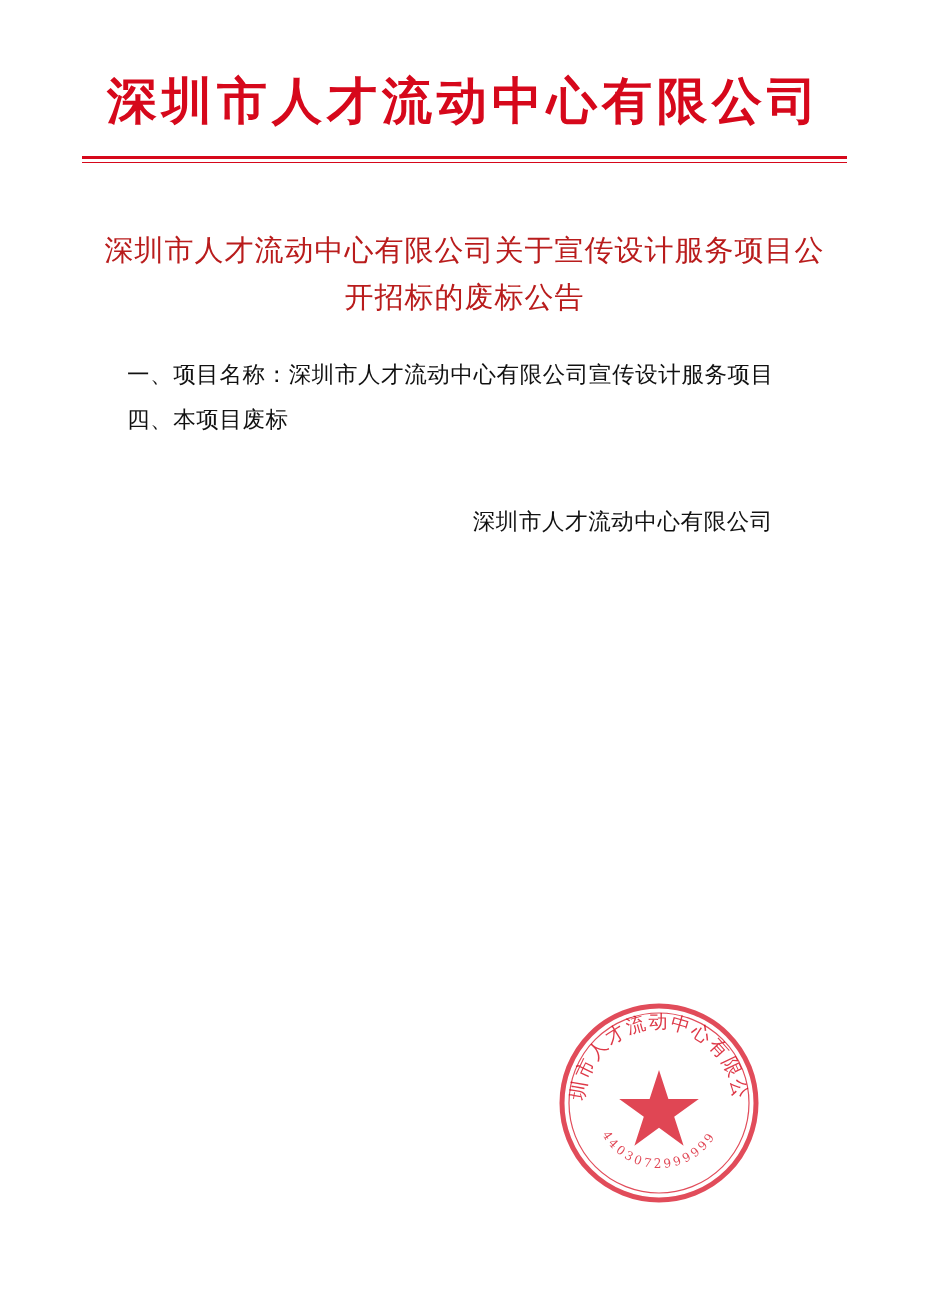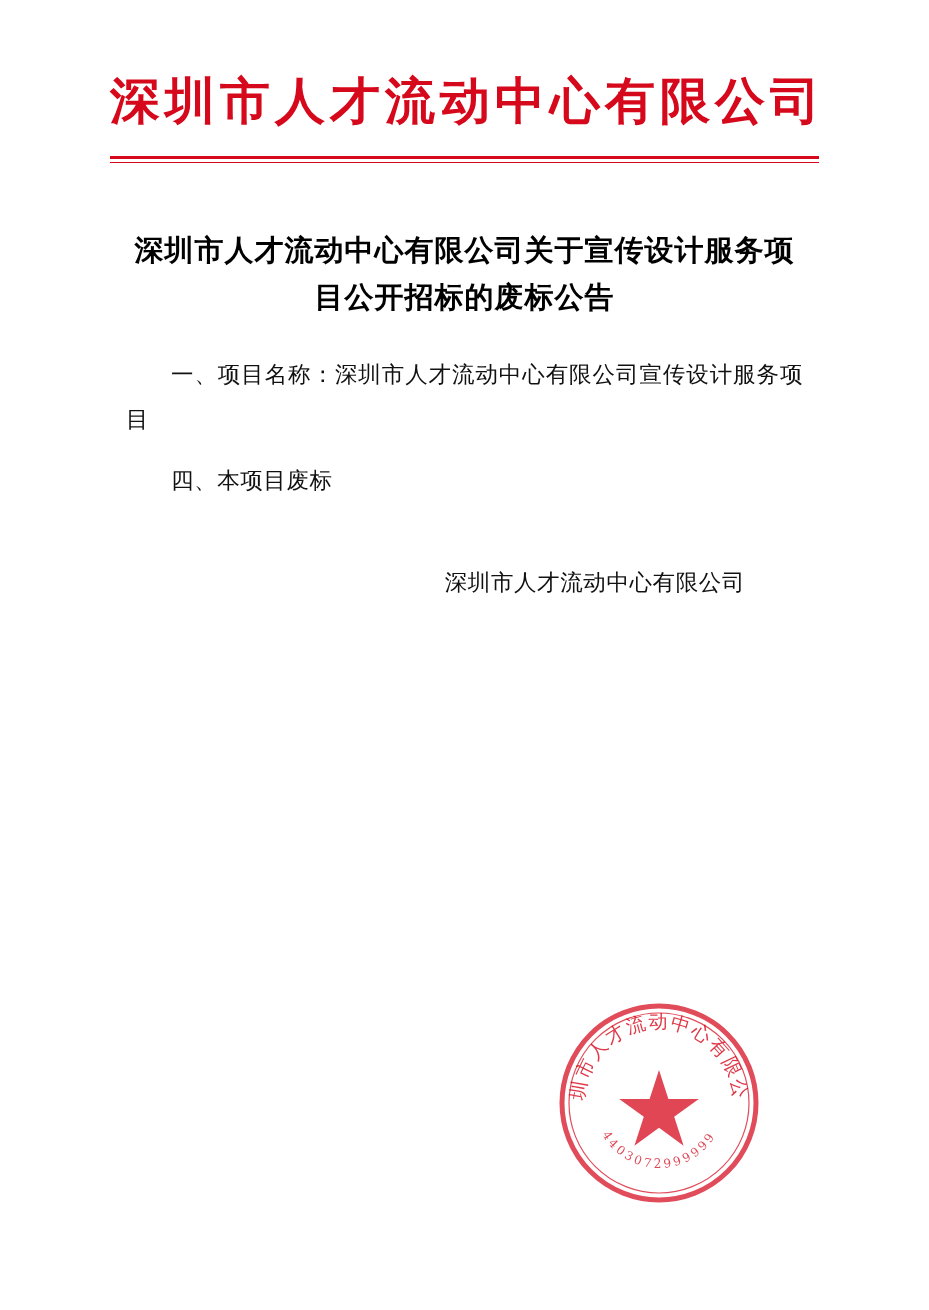--- a/index.html
+++ b/index.html
@@ -14,21 +14,21 @@
     font-family: "Liberation Serif", "DejaVu Serif", serif;
     color: #1a1a1a;
     overflow: hidden;
   }
 
   .page {
     position: relative;
     width: 929px;
     height: 1310px;
     box-sizing: border-box;
-    padding: 0 110px;
+    padding: 0 82px;
   }
 
   
   .letterhead {
     padding-top: 72px;
     text-align: center;
   }
   .letterhead-title {
     font-family: "DejaVu Serif", "Liberation Serif", serif;
     font-weight: bold;
@@ -48,40 +48,40 @@
     height: 1px;
     margin-top: 3px;
     background: #d6081b;
   }
 
   
   .doc-title {
     margin-top: 64px;
     text-align: center;
     font-family: "DejaVu Serif", "Liberation Serif", serif;
-    font-weight: bold;
+    font-weight: normal;
     font-size: 29px;
     line-height: 1.65;
     letter-spacing: 1px;
     padding: 0 16px;
-    color: #000000;
+    color: #b91c1c;
   }
 
   
   .body-text {
     margin-top: 30px;
     font-size: 22.5px;
     line-height: 2.0;
     letter-spacing: 0.6px;
     text-align: justify;
     text-justify: inter-ideograph;
     color: #111;
   }
   .body-text p {
-    margin: 16px;
+    margin: 0;
     text-indent: 2em;
   }
 
   
   .signature {
     margin-top: 58px;
     text-align: right;
     font-size: 22.5px;
     line-height: 1.95;
     letter-spacing: 0.6px;

